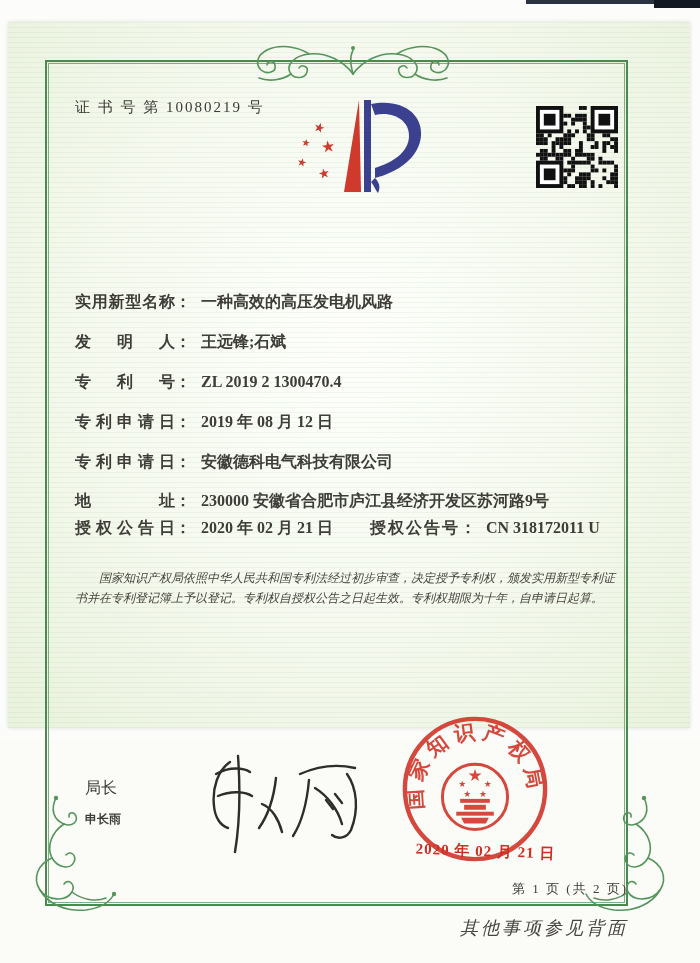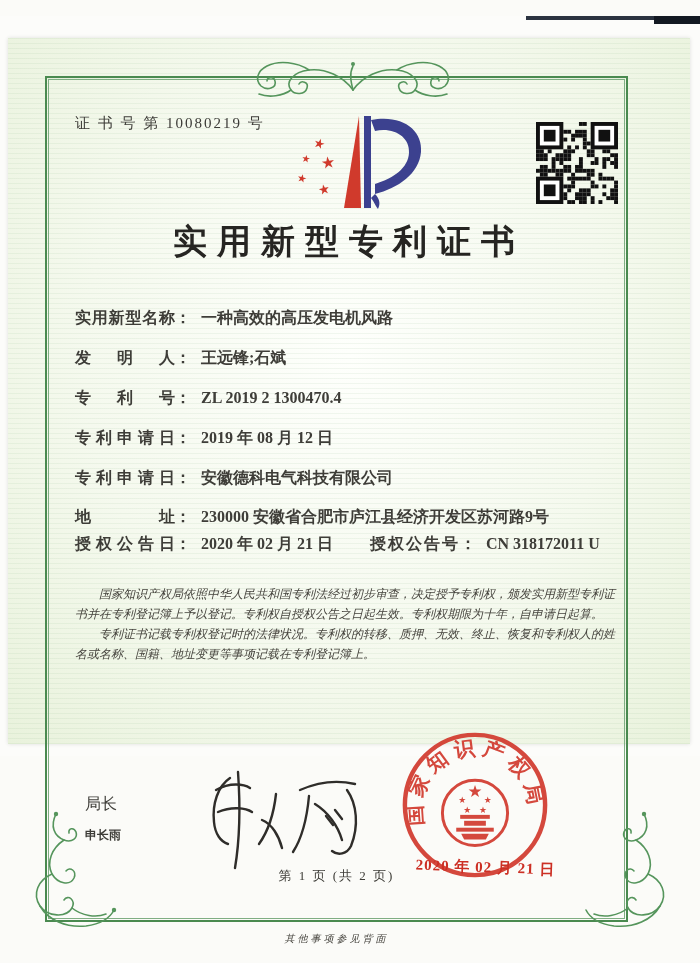--- a/index.html
+++ b/index.html
@@ -1,18 +1,18 @@
 <!DOCTYPE html>
 <html><head>
 <meta charset="utf-8">
 <style>
   * { margin:0; padding:0; box-sizing:border-box; }
   html,body { width:700px; height:963px; background:#fbfbf8; overflow:hidden;
     font-family:"Liberation Serif","DejaVu Serif",serif; }
-  .scan { position:relative; width:700px; height:740px; background:#fcfcfa;margin-top:16px; }
+  .scan { position:relative; width:700px; height:740px; background:#fcfcfa; }
   .edge1 { position:absolute; top:0; right:44px; width:130px; height:4px; background:#2b3340; }
   .edge2 { position:absolute; top:0; right:0; width:46px; height:8px; background:#131922; }
   .paper { position:absolute; left:8px; top:22px; right:10px; bottom:12px;
     background:
       repeating-linear-gradient(0deg, rgba(125,175,125,0.10) 0 1px, transparent 1px 5px),
       radial-gradient(ellipse at 50% 45%, #fefffc 0%, #f5f9ee 55%, #e9f2dc 100%);
     box-shadow:0 0 4px rgba(0,0,0,0.12); }
   .frame { position:absolute; left:37px; top:38px; width:583px; height:846px;
     border:2px solid #4a8a50; }
   .frame-inner { position:absolute; left:1px; top:1px; right:1px; bottom:1px;
@@ -34,24 +34,24 @@
   .pair2 .lbl2 { letter-spacing:2px; }
   .paras { position:absolute; left:67px; top:546px; width:540px; }
   .paras p { font-size:12px; line-height:20px; color:#46443e; text-indent:2em;
     font-style:italic; text-align:justify; }
   .signer-title { position:absolute; left:77px; top:756px; font-size:16px; color:#3e3d38; }
   .signer-name  { position:absolute; left:77px; top:789px; font-size:12px; color:#3e3d38;font-weight:bold; }
   .signature { position:absolute; left:180px; top:720px; width:185px; height:120px; }
   .seal { position:absolute; left:388px; top:688px; width:158px; height:158px; opacity:0.93; }
   .seal-date { position:absolute; left:395px; top:820px; width:165px; text-align:center;
     font-size:15px; font-weight:600; letter-spacing:1px; color:#cc2f24; transform:rotate(2deg); }
-  .page-footer { position:absolute; left:37px; top:829px; width:583px; text-align:center;
+  .page-footer { position:absolute; left:37px; top:858px; width:583px; text-align:right;
     font-size:13px; color:#3e3d38; letter-spacing:2px; }
-  .back-note { position:absolute; left:37px; top:894px; width:583px; text-align:center;
-    font-size:10px; font-style:italic; color:#47453f; letter-spacing:3px; }
+  .back-note { position:absolute; left:37px; top:894px; width:583px; text-align:right;
+    font-size:18px; font-style:italic; color:#47453f; letter-spacing:3px; }
   .green { stroke:#55955c; fill:none; stroke-width:1.6; stroke-linecap:round; }
   .greenf { fill:#55955c; stroke:none; }
 </style>
 </head>
 <body>
 
 <div class="scan">
   <div class="edge1"></div>
   <div class="edge2"></div>
 
@@ -262,21 +262,20 @@
         <rect x="4" y="4" width="20" height="20" fill="#fff"></rect>
         <rect x="8" y="8" width="12" height="12" fill="#111"></rect>
         <rect x="56" y="0" width="28" height="28" fill="#111"></rect>
         <rect x="60" y="4" width="20" height="20" fill="#fff"></rect>
         <rect x="64" y="8" width="12" height="12" fill="#111"></rect>
         <rect x="0" y="56" width="28" height="28" fill="#111"></rect>
         <rect x="4" y="60" width="20" height="20" fill="#fff"></rect>
         <rect x="8" y="64" width="12" height="12" fill="#111"></rect>
       </svg>
 
-    <div class="title">实用新型专利证书</div>
 
     <div class="rows">
       <div class="row r1">
         <span class="lbl">实用新型名称</span><span class="colon">：</span><span class="val">一种高效的高压发电机风路</span>
       </div>
       <div class="row r2">
         <span class="lbl">发明人</span><span class="colon">：</span><span class="val">王远锋;石斌</span>
       </div>
       <div class="row r3">
         <span class="lbl">专利号</span><span class="colon">：</span><span class="val">ZL 2019 2 1300470.4</span>
@@ -293,21 +292,20 @@
       <div class="row r7">
         <span class="lbl">授权公告日</span><span class="colon">：</span><span class="val">2020 年 02 月 21 日</span>
         <span class="pair2">
           <span class="lbl2">授权公告号</span><span class="colon">：</span><span class="val">CN 318172011 U</span>
         </span>
       </div>
     </div>
 
     <div class="paras">
       <p>国家知识产权局依照中华人民共和国专利法经过初步审查，决定授予专利权，颁发实用新型专利证书并在专利登记簿上予以登记。专利权自授权公告之日起生效。专利权期限为十年，自申请日起算。</p>
-      <p>专利证书记载专利权登记时的法律状况。专利权的转移、质押、无效、终止、恢复和专利权人的姓名或名称、国籍、地址变更等事项记载在专利登记簿上。</p>
     </div>
 
     <div class="signer-title">局长</div>
     <div class="signer-name">申长雨</div>
 
     <svg class="signature" viewBox="0 0 185 120">
       <g fill="none" stroke="#2f2d2a" stroke-width="2.4" stroke-linecap="round">
         <path d="M42,20 C30,28 24,46 26,64 C27,76 33,84 40,86"></path>
         <path d="M28,32 C42,24 56,26 62,30"></path>
         <path d="M50,14 C52,42 52,80 47,110"></path>

